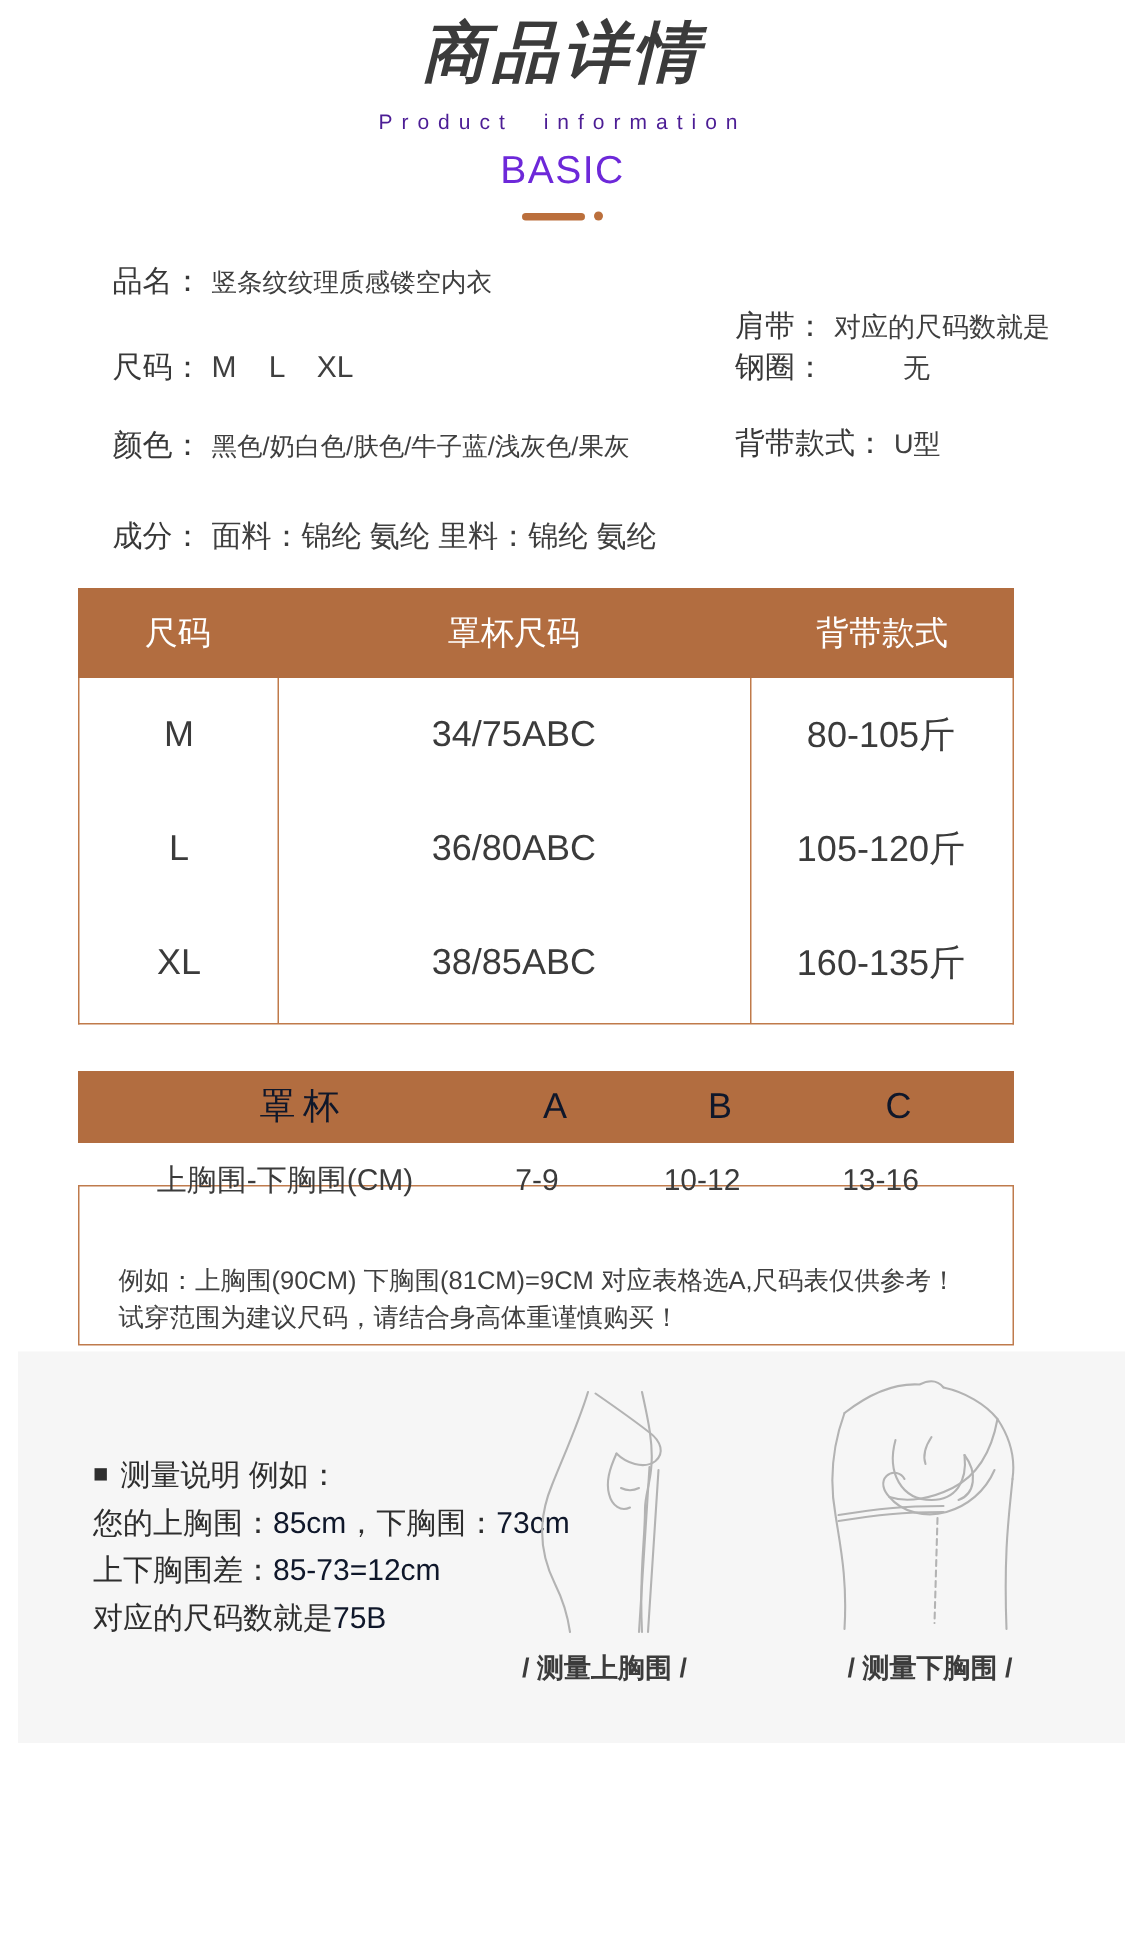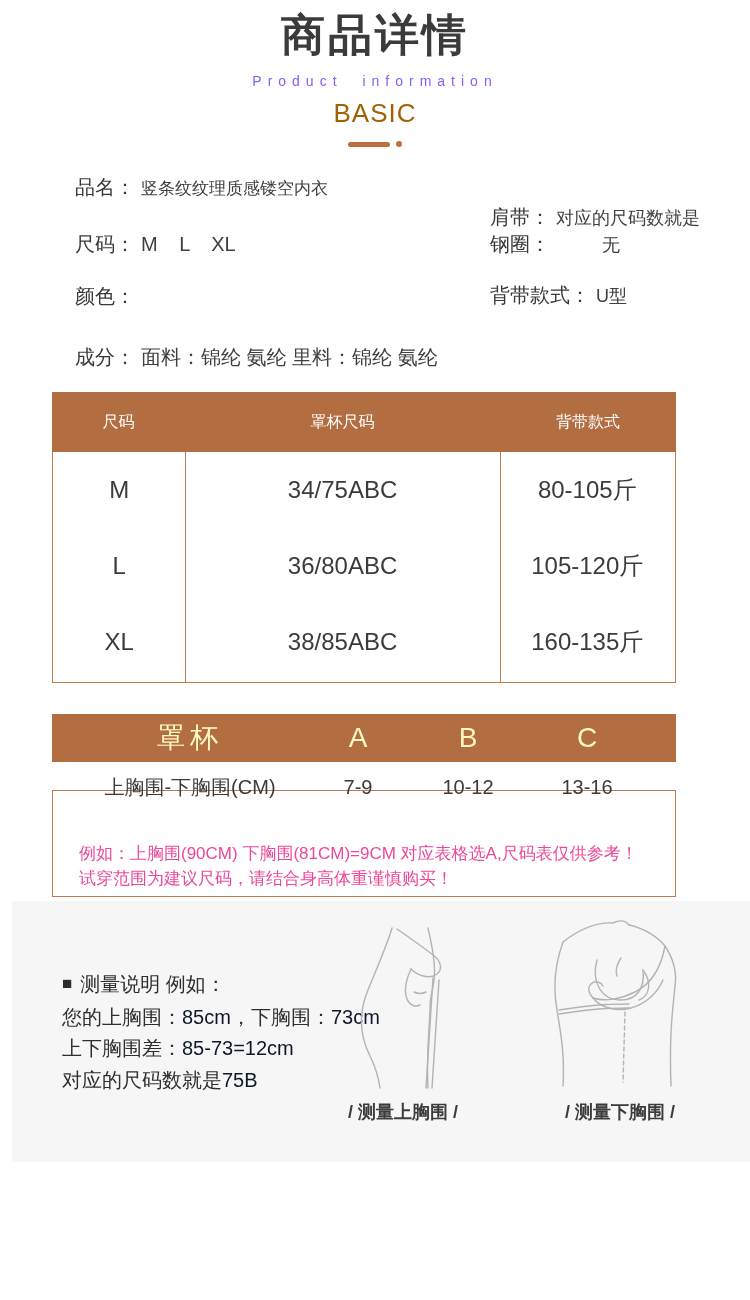--- a/index.html
+++ b/index.html
@@ -1,61 +1,61 @@
 <!DOCTYPE html>
 <html><head>
 <meta charset="utf-8">
 <style>
   html,body{margin:0;padding:0;background:#fff;}
   .page{position:relative;width:750px;height:1300px;background:#ffffff;overflow:hidden;
         font-family:"Liberation Sans","DejaVu Sans",sans-serif;color:#3f3f3f;}
 
   
   .page-header{position:absolute;top:6px;left:0;width:100%;text-align:center;}
-  .title{font-size:44px;font-weight:700;color:#3b3b3b;letter-spacing:3px;}
-  .subtitle{margin-top:8px;font-size:14px;color:#8b5cf6;letter-spacing:6px;word-spacing:10px;}
-  .basic{margin-top:9px;font-size:26px;color:#a16207;letter-spacing:1px;font-weight:500;}
+  .title{font-size:44px;font-weight:700;color:#3b3b3b;letter-spacing:3px;font-style:italic;}
+  .subtitle{margin-top:8px;font-size:14px;color:#4c1d95;letter-spacing:6px;word-spacing:10px;}
+  .basic{margin-top:9px;font-size:26px;color:#6d28d9;letter-spacing:1px;font-weight:500;}
   .underline-row{margin-top:12px;display:flex;justify-content:center;align-items:center;gap:6px;}
   .u-bar{width:42px;height:5px;border-radius:3px;background:#bb6f3c;}
   .u-dot{width:6px;height:6px;border-radius:50%;background:#bb6f3c;}
 
   
   .info-row{position:absolute;display:flex;align-items:baseline;white-space:nowrap;}
   .info-label{font-size:20px;color:#383838;}
   .info-value{font-size:17px;color:#3f3f3f;margin-left:6px;}
   .v-big{font-size:20px;}
   .v-right{font-size:18px;}
   .wide-gap{word-spacing:16px;font-size:20px;}
   .indent{margin-left:52px;}
   .il1{left:75px;top:174px;} .il2{left:75px;top:231px;} .il3{left:75px;top:283px;} .il4{left:75px;top:344px;}
   .ir1{left:490px;top:174px;margin-top:30px;} .ir2{left:490px;top:231px;} .ir3{left:490px;top:282px;}
 
   
   .size-table{position:absolute;left:52px;top:392px;width:624px;}
-  .st-header{display:flex;height:60px;background:#b26d40;color:#ffffff;font-size:16px;}
+  .st-header{display:flex;height:60px;background:#b26d40;color:#ffffff;font-size:22px;}
   .st-hcell{display:flex;align-items:center;justify-content:center;}
   .c1{width:133px;} .c2{width:315px;} .c3{width:176px;}
   .st-body{position:relative;height:231px;border:1px solid #c07a4a;border-top:none;box-sizing:border-box;}
   .st-row{display:flex;height:76px;align-items:center;}
   .st-cell{text-align:center;font-size:24px;color:#3b3b3b;}
   .st-div{position:absolute;top:0;bottom:0;width:1px;background:#c07a4a;}
   .d1{left:132px;} .d2{left:447px;}
 
   
   .cup-header{position:absolute;left:52px;top:714px;width:624px;height:48px;background:#b26d40;z-index:2;}
-  .cup-hcell{position:absolute;top:0;line-height:48px;transform:translateX(-50%);color:#fef9c3;font-size:28px;}
+  .cup-hcell{position:absolute;top:0;line-height:48px;transform:translateX(-50%);color:#0f172a;font-size:24px;margin-left:12px;}
   .cup-row{position:absolute;left:52px;top:772px;width:624px;height:30px;z-index:3;}
   .cup-cell{position:absolute;top:0;line-height:30px;transform:translateX(-50%);color:#3b3b3b;font-size:20px;white-space:nowrap;}
   .p1{left:138px;} .p2{left:306px;} .p3{left:416px;} .p4{left:535px;}
   .ls{letter-spacing:5px;}
 
   
   .note-box{position:absolute;left:52px;top:790px;width:622px;height:105px;
             border:1px solid #bf7b4d;z-index:1;}
-  .note-text{position:absolute;left:26px;top:50px;font-size:17px;line-height:25px;color:#ec4899;white-space:nowrap;}
+  .note-text{position:absolute;left:26px;top:50px;font-size:17px;line-height:25px;color:#404040;white-space:nowrap;}
 
   
   .measure-panel{position:absolute;left:12px;top:901px;width:738px;height:261px;background:#f6f6f6;}
   .m-text{position:absolute;left:50px;top:68px;font-size:20px;line-height:31.5px;color:#2e2e2e;white-space:nowrap;}
   .m-head{font-weight:500;}
   .bullet{font-size:17px;margin-right:8px;position:relative;top:-2px;}
   .red{color:#0f172a;}
   .figure{position:absolute;}
   .fig-left{left:328px;top:25px;}
   .fig-right{left:533px;top:17px;}
@@ -81,20 +81,21 @@
   <div class="info-row il1">
     <span class="info-label">品名：</span>
     <span class="info-value">竖条纹纹理质感镂空内衣</span>
   </div>
   <div class="info-row il2">
     <span class="info-label">尺码：</span>
     <span class="info-value wide-gap">M L XL</span>
   </div>
   <div class="info-row il3">
     <span class="info-label">颜色：</span>
+    <span class="info-value">黑色/奶白色/肤色/牛子蓝/浅灰色/果灰</span>
   </div>
   <div class="info-row il4">
     <span class="info-label">成分：</span>
     <span class="info-value v-big">面料：锦纶 氨纶 里料：锦纶 氨纶</span>
   </div>
 
   <div class="info-row ir1">
     <span class="info-label">肩带：</span>
     <span class="info-value v-right">对应的尺码数就是</span>
   </div>

